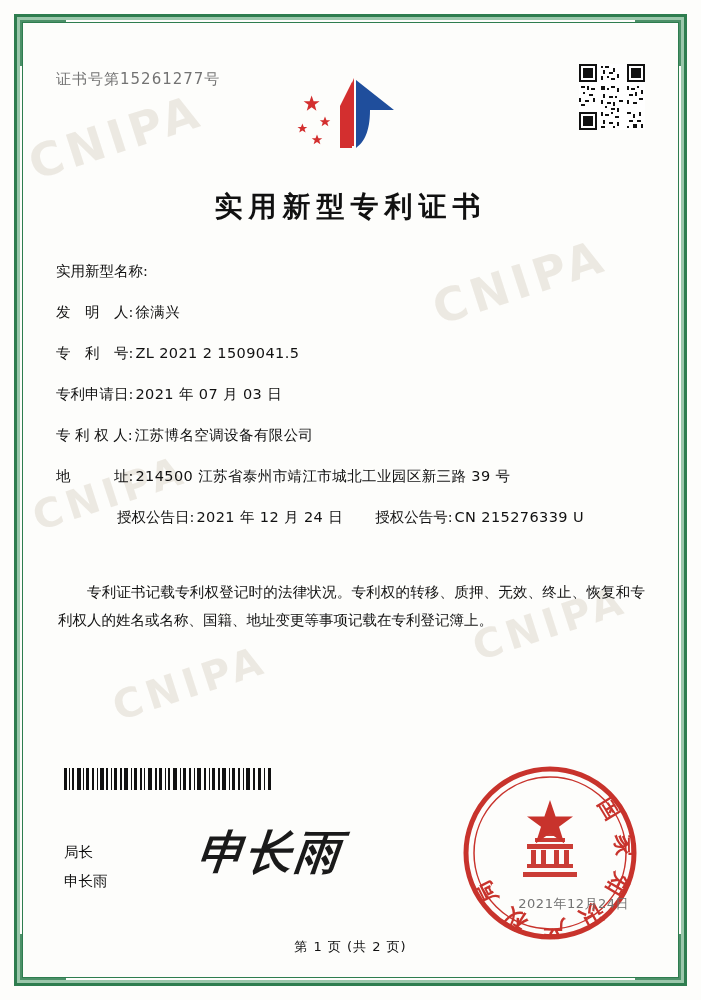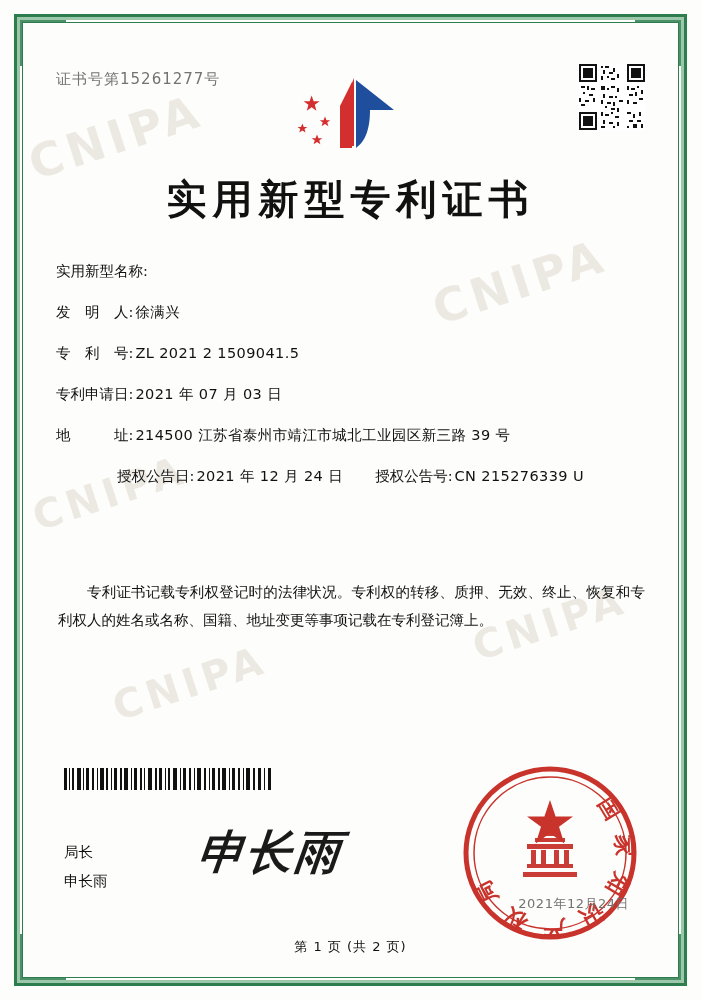--- a/index.html
+++ b/index.html
@@ -99,24 +99,24 @@
     position: absolute;
     right: 56px;
     top: 64px;
     width: 66px;
     height: 66px;
   }
   .title {
     position: absolute;
     left: 0;
     right: 0;
-    top: 172px;
+    top: 188px;
     text-align: center;
     font-family: Liberation Sans, sans-serif;
-    font-size: 40px;
+    font-size: 28px;
     font-weight: bold;
     letter-spacing: 6px;
     color: #111;
   }
 
   
   .fields {
     position: absolute;
     left: 56px;
     top: 262px;
@@ -346,20 +346,24 @@
     <div class="row">
       <span class="row-label">专　利　号:</span>
       <span class="row-value">ZL 2021 2 1509041.5</span>
     </div>
 
     <div class="row">
       <span class="row-label">专利申请日:</span>
       <span class="row-value">2021 年 07 月 03 日</span>
     </div>
 
+    <div class="row">
+      <span class="row-label">专 利 权 人:</span>
+      <span class="row-value">江苏博名空调设备有限公司</span>
+    </div>
 
     <div class="row">
       <span class="row-label">地　　　址:</span>
       <span class="row-value">214500 江苏省泰州市靖江市城北工业园区新三路 39 号</span>
     </div>
 
     <div class="row two-col">
       <span class="row-label">授权公告日:</span>
       <span class="row-value">2021 年 12 月 24 日</span>
       <span class="col2">

